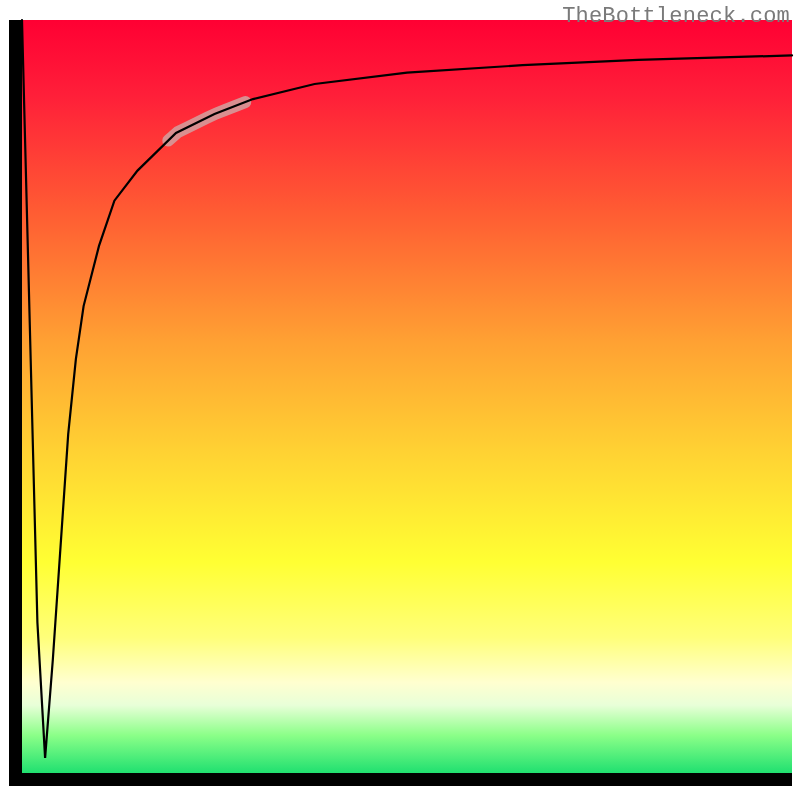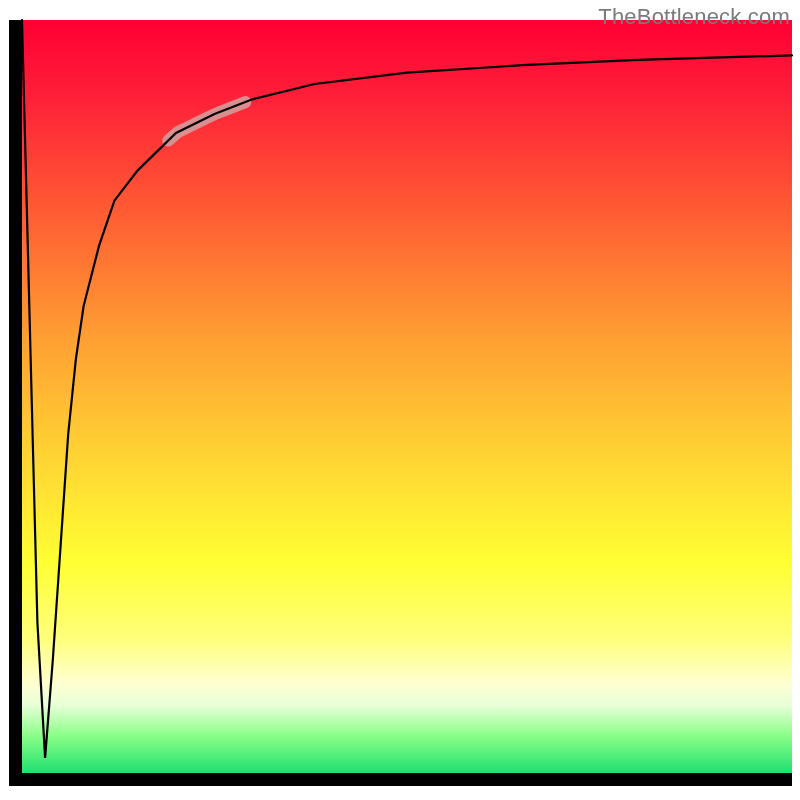--- a/index.html
+++ b/index.html
@@ -8,20 +8,21 @@
     width: 800px;
     height: 800px;
     background: #ffffff;
     font-family: Arial, Helvetica, sans-serif;
     overflow: hidden;
   }
   .stage {
     position: relative;
     width: 800px;
     height: 800px;
+    font-family: Liberation Mono, monospace;
   }
   .watermark {
     position: absolute;
     top: 4px;
     right: 10px;
     color: #7a7a7a;
     font-size: 22px;
     font-weight: 500;
     letter-spacing: 0.2px;
     user-select: none;

